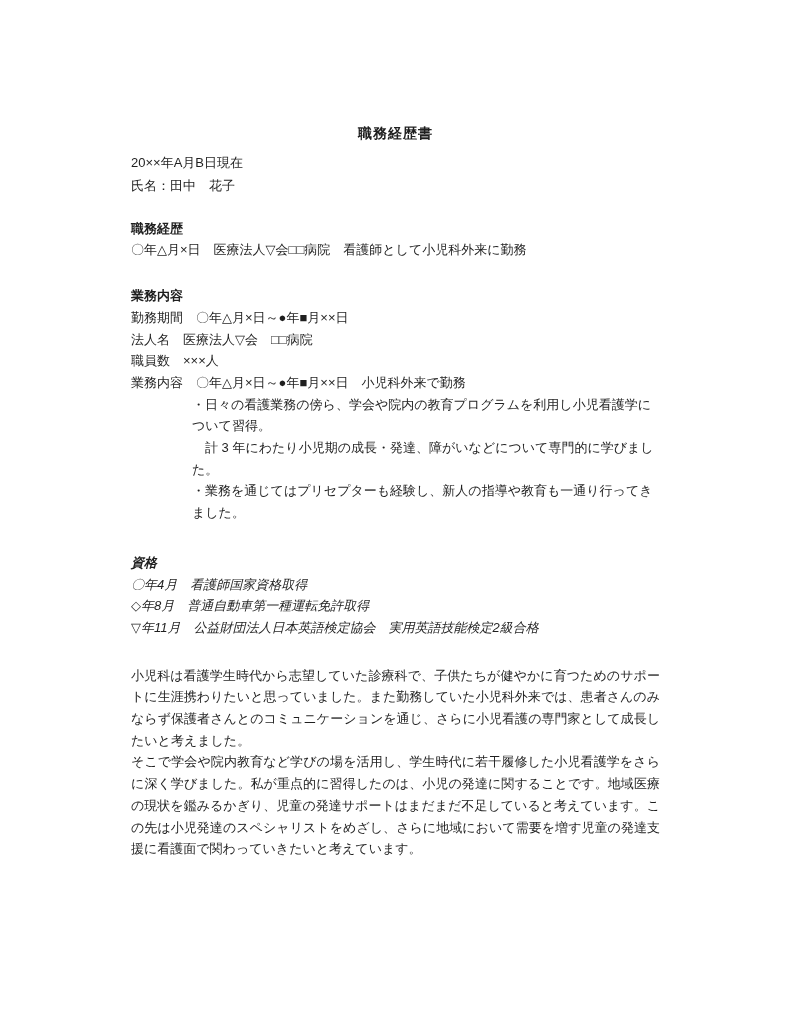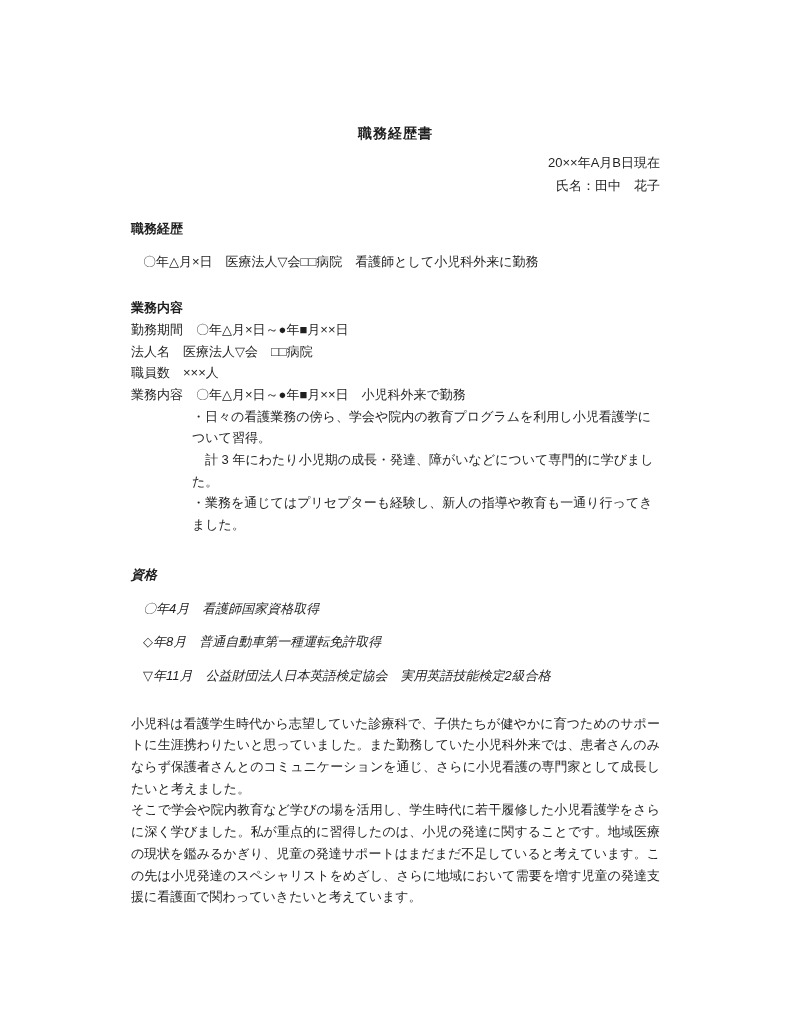--- a/index.html
+++ b/index.html
@@ -27,33 +27,33 @@
     line-height: 21.7px;
   }
   .doc-title {
     text-align: center;
     font-weight: bold;
     font-size: 14px;
     letter-spacing: 1px;
     margin-bottom: 6px;
   }
   .right-line {
-    text-align: right;
+    text-align: left;
     line-height: 23px;
   }
   .section-heading {
     font-weight: bold;
     margin: 0;
   }
   .career-section { margin-top: 21px; }
   .duties-section { margin-top: 24px; }
   .quals-section  { margin-top: 28px; font-style: italic; }
   .pr-section     { margin-top: 26px; }
   .plain-line {
-    margin: 12px;
+    margin: 0;
   }
   .kv-row {
     white-space: nowrap;
   }
   .kv-gap {
     display: inline-block;
     width: 13px;
   }
   .note-line {
     padding-left: 61px;

